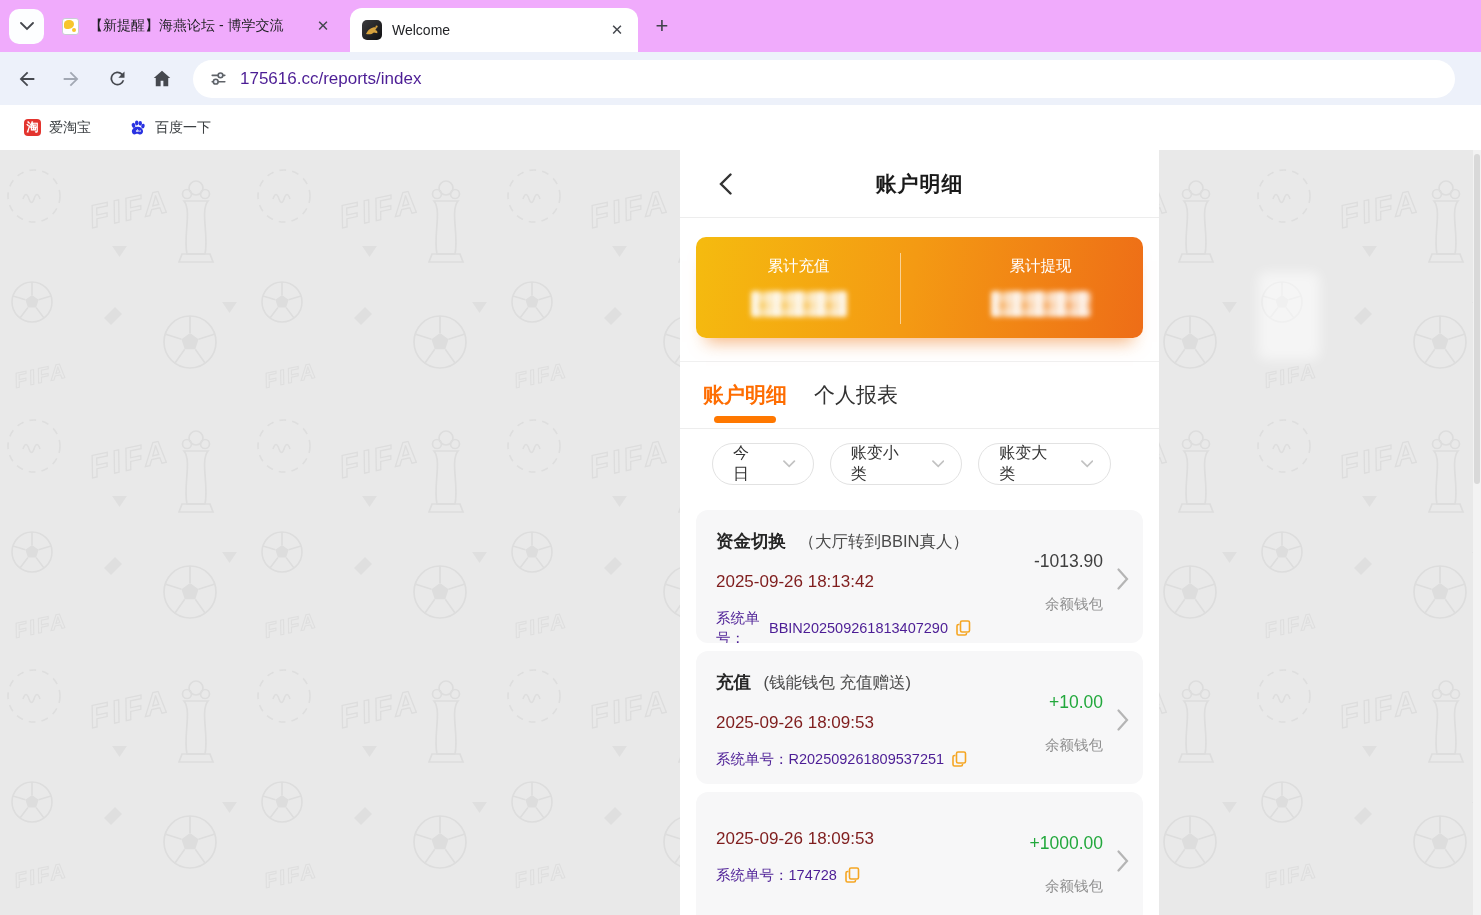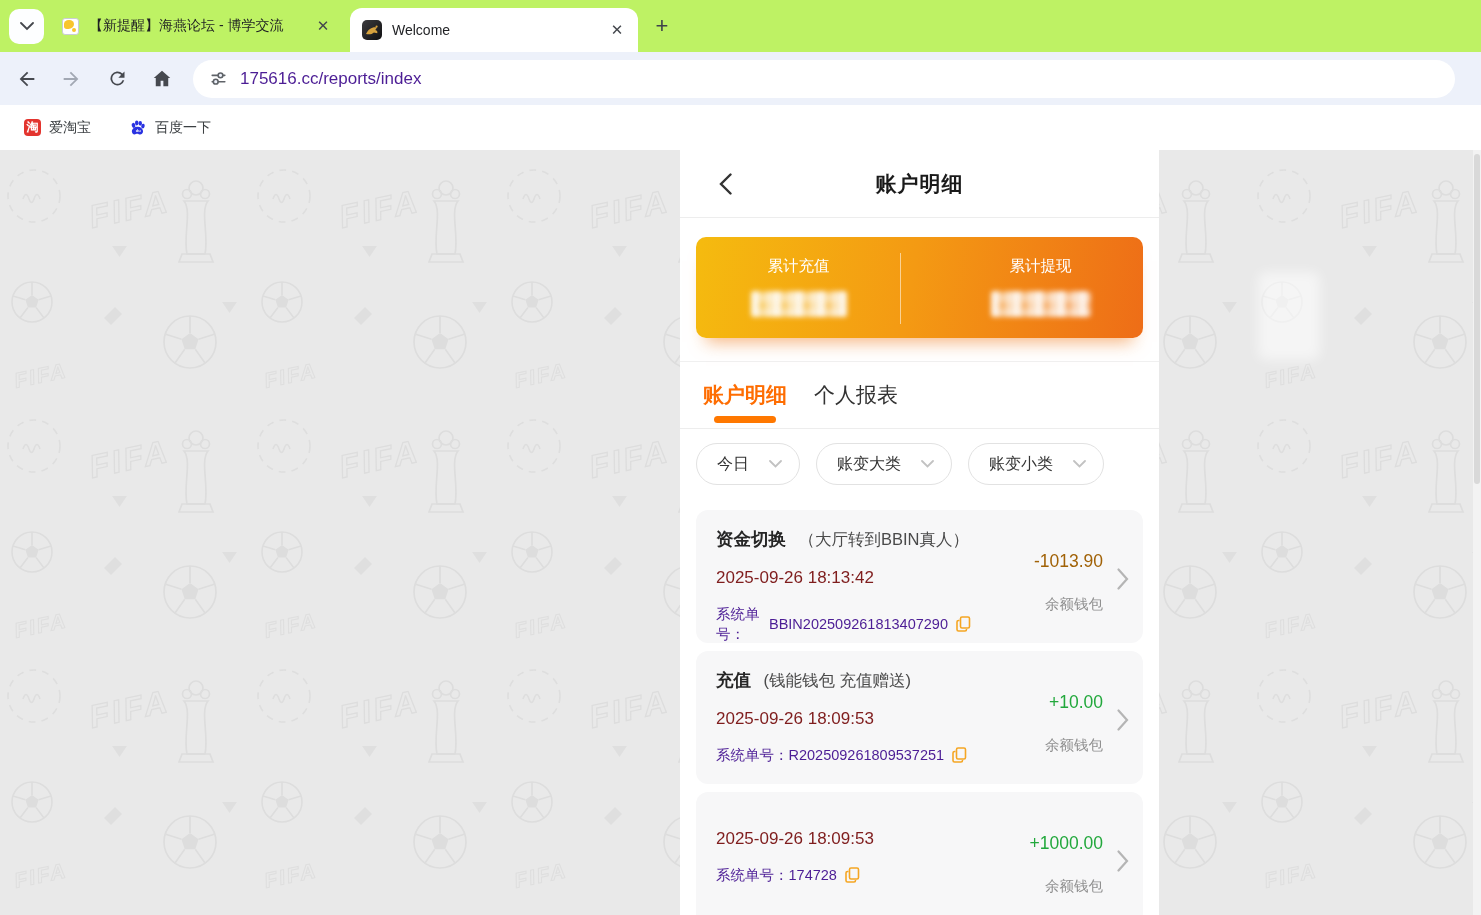--- a/index.html
+++ b/index.html
@@ -1,21 +1,21 @@
 <!DOCTYPE html>
 <html><head>
 <meta charset="utf-8">
 <style>
   * { margin:0; padding:0; box-sizing:border-box; }
   html,body { width:1481px; height:915px; overflow:hidden;
     font-family:"Liberation Sans","DejaVu Sans",sans-serif; background:#e9e9e9; }
   .window { position:relative; width:1481px; height:915px; }
 
   
-  .tabstrip { position:absolute; left:0; top:0; width:1481px; height:52px; background:#bef264; }
+  .tabstrip { position:absolute; left:0; top:0; width:1481px; height:52px; background:#f0abfc; }
   .tabsearch-btn { position:absolute; left:9px; top:9px; width:35px; height:35px; background:#fdfeff;
     border-radius:10px; display:flex; align-items:center; justify-content:center; cursor:pointer; }
   .tab { position:absolute; top:0; height:52px; display:flex; align-items:center; }
   .tab-inactive { left:52px; width:290px; padding:0 10px; }
   .tab-active { left:350px; top:8px; height:44px; width:288px; background:#ffffff;
     border-radius:12px 12px 0 0; padding:0 12px; }
   .tab-title { font-size:14px; color:#1f2023; margin-left:10px; white-space:nowrap; overflow:hidden; flex:1; }
   .tab-inactive .tab-title { -webkit-mask-image:linear-gradient(90deg,#000 85%,transparent); }
   .tab-close { width:18px; height:18px; display:flex; align-items:center; justify-content:center;
     font-size:15px; color:#44474d; cursor:pointer; border-radius:50%; flex:0 0 auto; }
@@ -71,39 +71,39 @@
       repeating-linear-gradient(90deg, rgba(255,255,255,.95) 0 8px, rgba(255,255,255,.35) 8px 15px, rgba(255,255,255,.7) 15px 22px),
       repeating-linear-gradient(0deg, rgba(255,255,255,.5) 0 8px, rgba(255,255,255,.15) 8px 15px); }
   .w96 { width:96px; } .w100 { width:100px; } .w124 { width:124px; }
 
   .p-tabs { height:67px; border-bottom:1px solid #ededed; display:flex; align-items:center; padding:0 23px; }
   .ptab { position:relative; height:100%; display:flex; align-items:center; font-size:21px; color:#333; cursor:pointer; margin-right:27px; }
   .ptab.active { color:#fe6d02; font-weight:700; }
   .ptab.active::after { content:""; position:absolute; left:50%; transform:translateX(-50%); bottom:5px;
     width:62px; height:7px; border-radius:4px; background:#ff7800; }
 
-  .p-filters { height:81px; padding:14px 16px 0; display:flex; }
+  .p-filters { height:81px; padding:14px 32px 0; display:flex; }
   .pill { height:42px; border:1px solid #e2e2e2; border-radius:21px; display:flex; align-items:center;
     padding:0 17px 0 20px; margin-right:16px; cursor:pointer; background:#fff; }
   .pill-label { font-size:16px; color:#333; }
   .pill svg { margin-left:20px; }
 
   .p-list { padding:0 16px; }
   .tx-card { height:133px; background:#f7f7f8; border-radius:12px; margin-bottom:8px;
     display:flex; padding:19px 14px 0 20px; overflow:hidden; }
   .tx-left { flex:1; min-width:0; }
-  .tx-line1 { line-height:20px; }
+  .tx-line1 { line-height:25px; }
   .tx-type { font-size:17.5px; font-weight:700; color:#262626; }
   .tx-note { font-size:16.5px; color:#4a4a4a; margin-left:8px; }
   .tx-date { margin-top:16px; line-height:24px; font-size:17px; color:#7f1d1d; }
   .tx-sys { margin-top:14px; line-height:20px; font-size:14.5px; color:#4c1d95; display:flex; align-items:center; }
   .copy-ic { margin-left:8px; cursor:pointer; display:inline-flex; }
   .tx-right { width:132px; padding-top:20px; text-align:right; }
   .tx-amount { font-size:17.5px; line-height:24px; }
-  .tx-amount.neg { color:#a16207; }
+  .tx-amount.neg { color:#404040; }
   .tx-amount.pos { color:#22a83c; }
   .tx-wallet { margin-top:22px; font-size:14.5px; color:#8f8f8f; }
   .tx-chev { width:26px; display:flex; align-items:center; justify-content:flex-end; height:100%; padding-bottom:14px; cursor:pointer; }
 </style>
 </head>
 <body>
 
 <div class="window">
 
   <div class="tabstrip">
@@ -261,27 +261,27 @@
       </div>
 
       <div class="p-filters">
         <div class="pill">
           <span class="pill-label">今日</span>
           <svg width="13" height="8" viewBox="0 0 13 8">
               <path d="M1 1l5.5 5.5L12 1" fill="none" stroke="#c2c2c2" stroke-width="1.8" stroke-linecap="round"></path>
             </svg>
         </div>
         <div class="pill">
-          <span class="pill-label">账变大类</span>
+          <span class="pill-label">账变小类</span>
           <svg width="13" height="8" viewBox="0 0 13 8">
               <path d="M1 1l5.5 5.5L12 1" fill="none" stroke="#c2c2c2" stroke-width="1.8" stroke-linecap="round"></path>
             </svg>
         </div>
         <div class="pill">
-          <span class="pill-label">账变小类</span>
+          <span class="pill-label">账变大类</span>
           <svg width="13" height="8" viewBox="0 0 13 8">
               <path d="M1 1l5.5 5.5L12 1" fill="none" stroke="#c2c2c2" stroke-width="1.8" stroke-linecap="round"></path>
             </svg>
         </div>
       </div>
 
       <div class="p-list">
 
         <div class="tx-card">
           <div class="tx-left">

